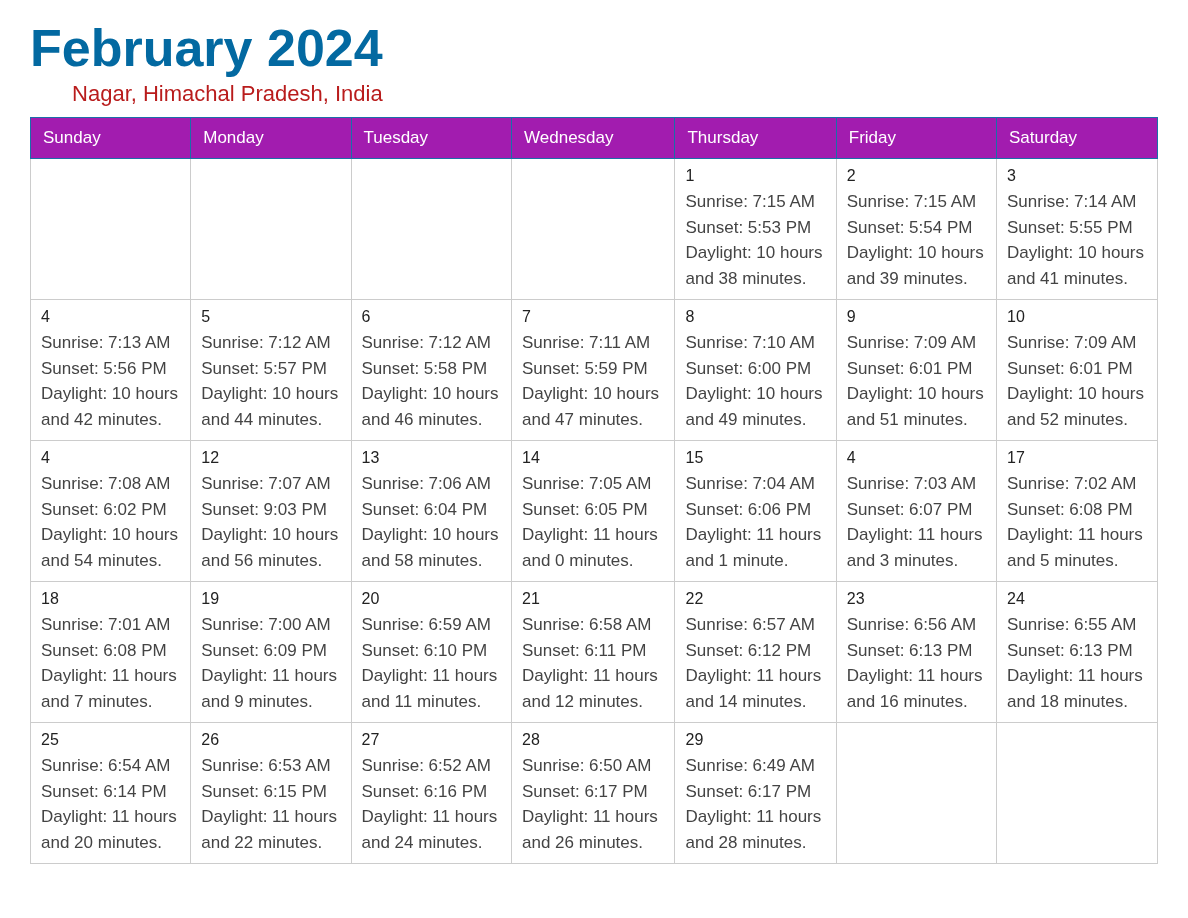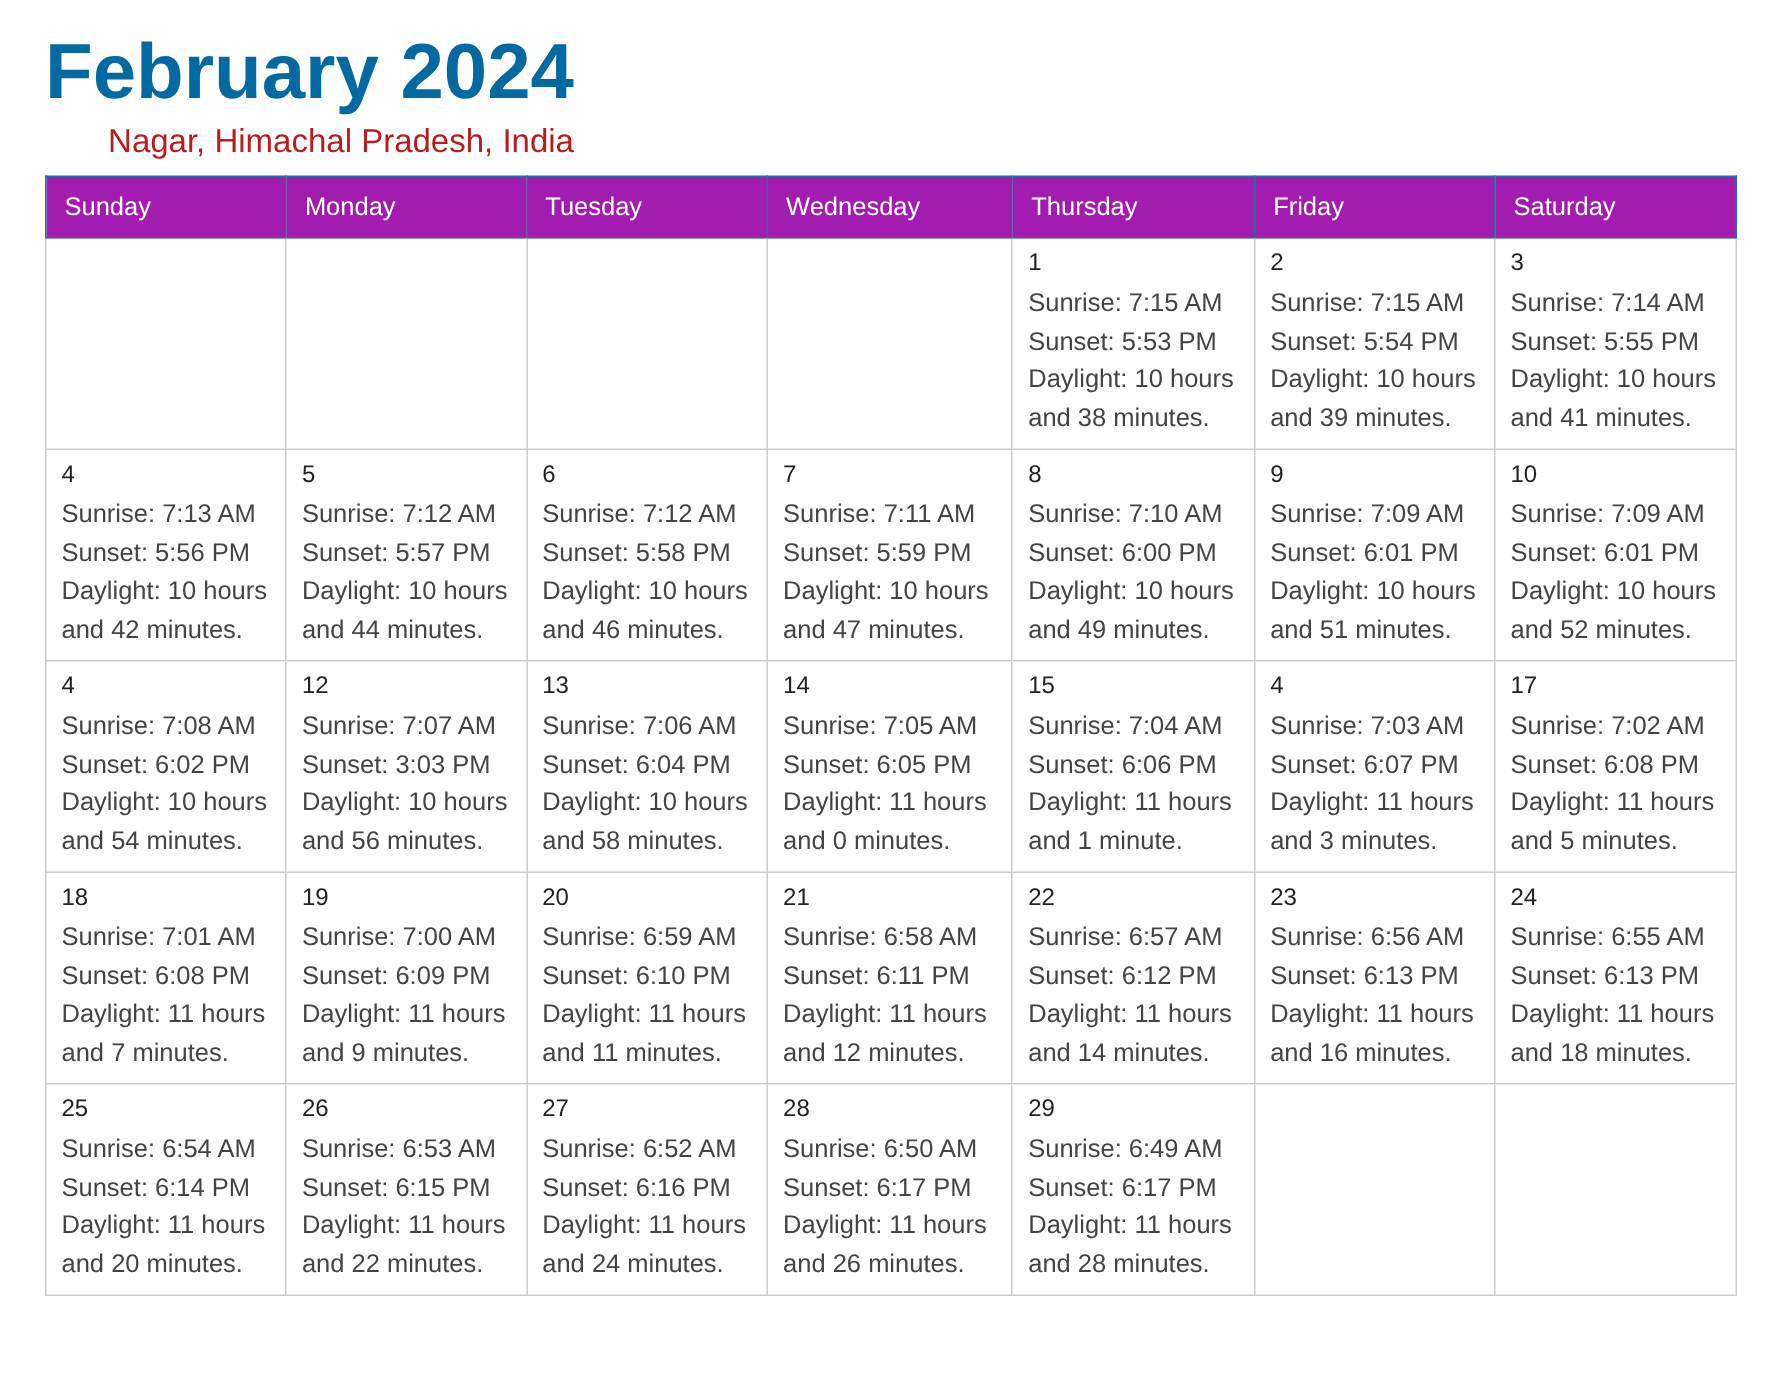--- a/index.html
+++ b/index.html
@@ -185,21 +185,21 @@
       <tr>
         <td>
           <div class="day-number">4</div>
           <div class="day-info">Sunrise: 7:08 AM
 Sunset: 6:02 PM
 Daylight: 10 hours and 54 minutes.</div>
         </td>
         <td>
           <div class="day-number">12</div>
           <div class="day-info">Sunrise: 7:07 AM
-Sunset: 3:03 PM
+Sunset: 9:03 PM
 Daylight: 10 hours and 56 minutes.</div>
         </td>
         <td>
           <div class="day-number">13</div>
           <div class="day-info">Sunrise: 7:06 AM
 Sunset: 6:04 PM
 Daylight: 10 hours and 58 minutes.</div>
         </td>
         <td>
           <div class="day-number">14</div>

